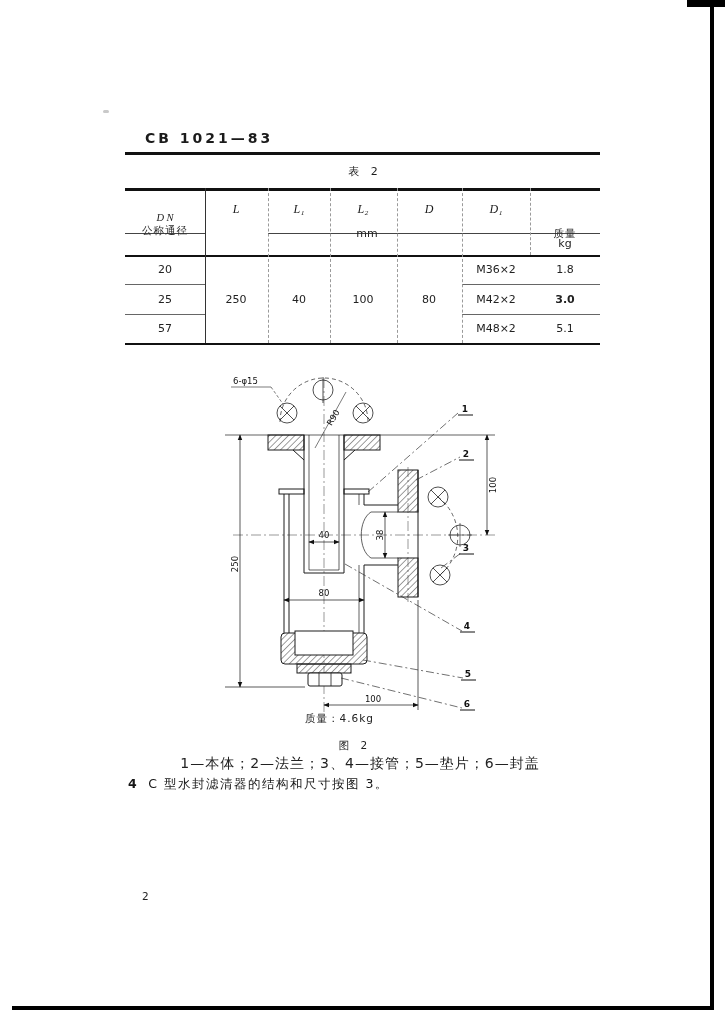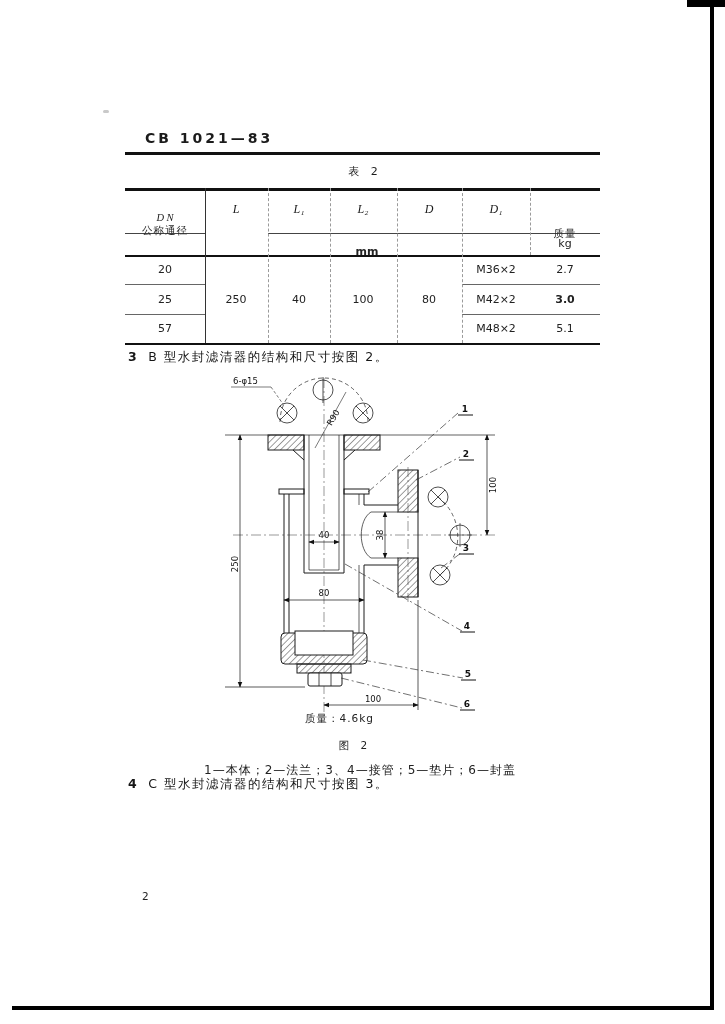--- a/index.html
+++ b/index.html
@@ -56,43 +56,40 @@
     <div class="vdash" style="left:405px;top:0;height:67px;"></div>
 
     <div class="abs ctr th" style="left:40px;top:9px;">公称通径</div>
     <div class="abs ctr sym" style="left:40px;top:24px;font-size:10.5px;">D N</div>
     <div class="abs ctr sym" style="left:111px;top:14px;">L</div>
     <div class="abs ctr sym" style="left:174px;top:14px;">L₁</div>
     <div class="abs ctr sym" style="left:238px;top:14px;">L₂</div>
     <div class="abs ctr sym" style="left:304px;top:14px;">D</div>
     <div class="abs ctr sym" style="left:371px;top:14px;">D₁</div>
     <div class="abs ctr th" style="left:440px;top:12px;">质量</div>
-    <div class="abs ctr cell" style="left:242px;top:57px;font-weight:bold;">mm</div>
+    <div class="abs ctr cell" style="left:242px;top:39px;">mm</div>
     <div class="abs ctr cell" style="left:440px;top:49px;">kg</div>
 
     <div class="abs ctr cell" style="left:40px;top:75px;">20</div>
     <div class="abs ctr cell" style="left:40px;top:105px;">25</div>
     <div class="abs ctr cell" style="left:40px;top:134px;">57</div>
 
     <div class="abs ctr cell" style="left:111px;top:105px;">250</div>
     <div class="abs ctr cell" style="left:174px;top:105px;">40</div>
     <div class="abs ctr cell" style="left:238px;top:105px;">100</div>
     <div class="abs ctr cell" style="left:304px;top:105px;">80</div>
 
     <div class="abs ctr cell" style="left:371px;top:75px;">M36×2</div>
     <div class="abs ctr cell" style="left:371px;top:105px;">M42×2</div>
     <div class="abs ctr cell" style="left:371px;top:134px;">M48×2</div>
-    <div class="abs ctr cell" style="left:440px;top:75px;">2.7</div>
+    <div class="abs ctr cell" style="left:440px;top:75px;">1.8</div>
     <div class="abs ctr cell" style="left:440px;top:105px;font-weight:bold;">3.0</div>
     <div class="abs ctr cell" style="left:440px;top:134px;">5.1</div>
   </div>
 
-  <div class="abs bodytext" style="left:128px;top:349px;">
-    <b>3</b><span>B 型水封滤清器的结构和尺寸按图 2。</span>
-  </div>
 
   <svg class="abs" style="left:205px;top:372px;" width="310" height="350" viewBox="0 0 310 350">
     <defs>
       <pattern id="h45" width="4.5" height="4.5" patternUnits="userSpaceOnUse" patternTransform="rotate(45)">
         <line x1="0" y1="0" x2="0" y2="4.5" stroke="#2a2a2a" stroke-width="0.9"></line>
       </pattern>
       <marker id="ar" viewBox="0 0 10 10" refX="9" refY="5" markerWidth="8" markerHeight="8" orient="auto-start-reverse">
         <path d="M0 1L10 5L0 9z" fill="#111"></path>
       </marker>
     </defs>
@@ -202,21 +199,21 @@
     <text class="cotx" x="260" y="40" text-anchor="middle">1</text>
     <text class="cotx" x="261" y="85" text-anchor="middle">2</text>
     <text class="cotx" x="261" y="179" text-anchor="middle">3</text>
     <text class="cotx" x="262" y="257" text-anchor="middle">4</text>
     <text class="cotx" x="263" y="305" text-anchor="middle">5</text>
     <text class="cotx" x="262" y="335" text-anchor="middle">6</text>
   </svg>
 
   <div class="abs small" style="left:305px;top:712px;">质量：4.6kg</div>
   <div class="abs ctr small" style="left:355px;top:739px;letter-spacing:4px;">图 2</div>
-  <div class="abs ctr small" style="left:360px;top:755px;font-size:12px;margin-top:7px;">1—本体；2—法兰；3、4—接管；5—垫片；6—封盖</div>
+  <div class="abs ctr small" style="left:360px;top:755px;font-size:14px;">1—本体；2—法兰；3、4—接管；5—垫片；6—封盖</div>
 
   <div class="abs bodytext" style="left:128px;top:776px;">
     <b>4</b><span>C 型水封滤清器的结构和尺寸按图 3。</span>
   </div>
 
   <div class="abs small" style="left:142px;top:890px;">2</div>
 
 </div>
 
 </body></html>

